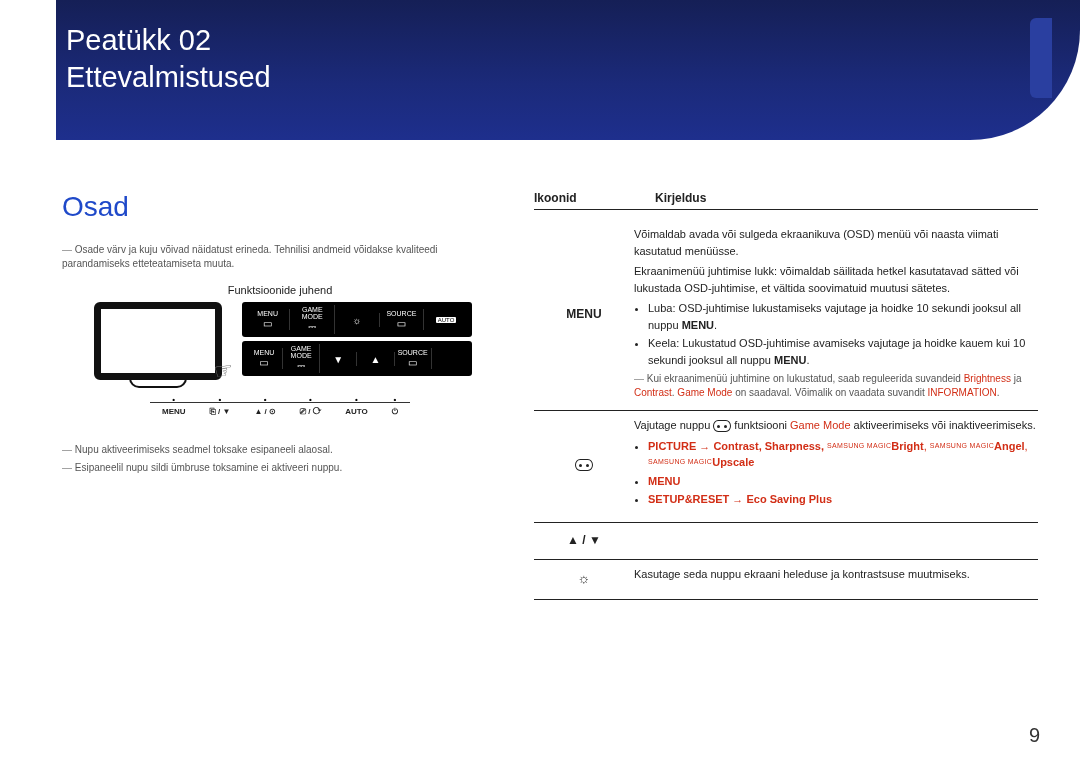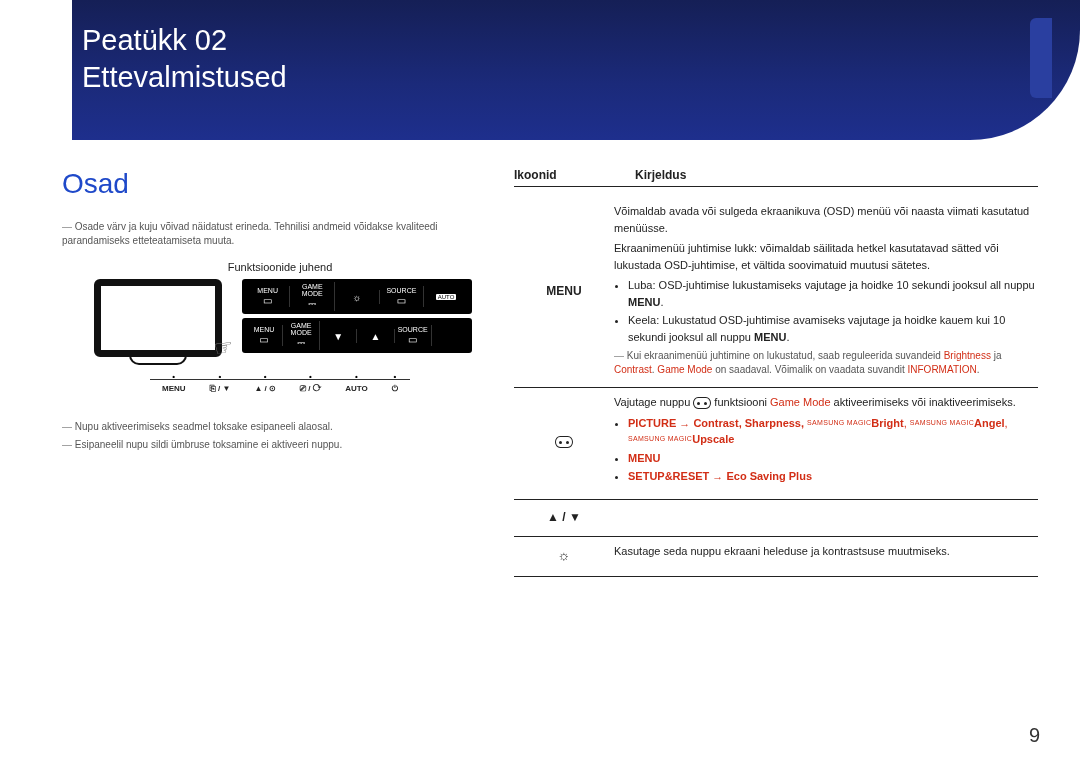--- a/index.html
+++ b/index.html
@@ -15,21 +15,21 @@
   .page {
     width: 1080px;
     height: 763px;
     position: relative;
     padding: 0;
   }
   
   .banner {
     position: relative;
     height: 140px;
-    margin-left: 72px;
+    margin-left: 56px;
     background: linear-gradient(180deg, #151f56 0%, #1b2a7a 60%, #1e2f8d 100%);
     border-bottom-right-radius: 110px;
     overflow: hidden;
     padding: 22px 0 0 10px;
   }
   .banner-tab {
     position: absolute;
     top: 18px;
     right: 28px;
     width: 22px;
@@ -42,22 +42,23 @@
     font-weight: 300;
     font-size: 29px;
     color: #ffffff;
     line-height: 1.28;
   }
   .banner h1 .line2 { display: block; }
 
   
   .content {
     display: flex;
-    gap: 16px;
+    gap: 36px;
     padding: 28px 42px 0 62px;
+    margin-top: 23px;
   }
   .left-col { width: 436px; }
   .right-col { flex: 1; }
 
   .section-title {
     margin: 0 0 20px 0;
     font-size: 28px;
     font-weight: 400;
     color: #1f49c9;
   }

